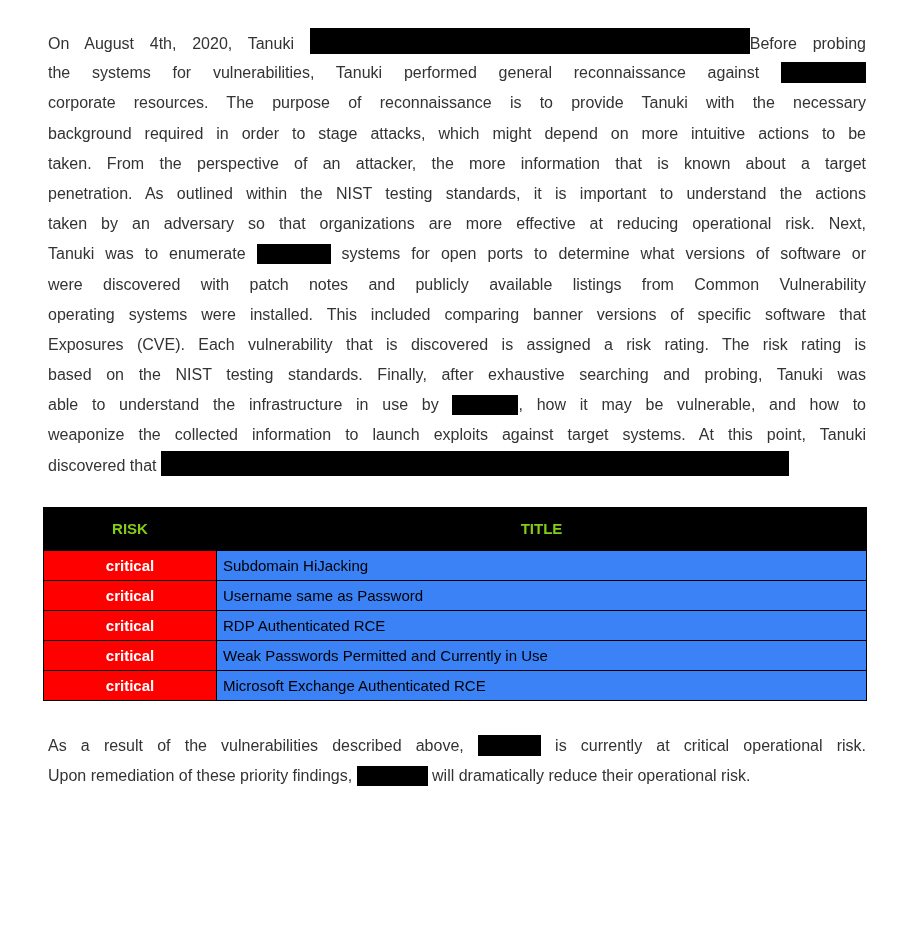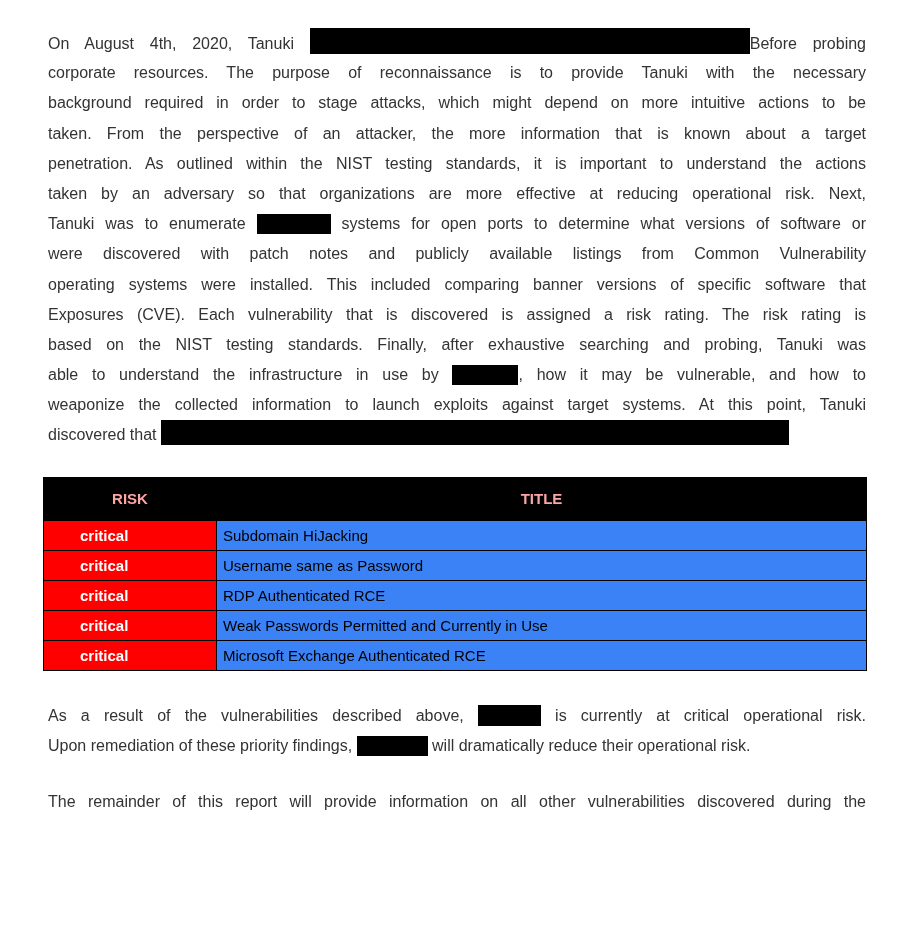--- a/index.html
+++ b/index.html
@@ -44,60 +44,60 @@
     height: 20px;
   }
   table.findings {
     border-collapse: collapse;
     table-layout: fixed;
     width: 824px;
     margin: 26px 0 0 -5px;
   }
   table.findings th {
     background: var(--header-bg, #000000);
-    color: #fca5a5;
+    color: #84cc16;
     font-size: 15px;
     font-weight: bold;
     height: 42px;
     text-align: center;
     border: 1px solid #000000;
     padding: 0;
   }
   table.findings th.risk-col { width: 172px; }
   table.findings td {
     border: 1px solid #000000;
     height: 29px;
     font-size: 15px;
     padding: 0;
     vertical-align: middle;
   }
   table.findings td.risk-cell {
     background: var(--risk-bg, #FF0000);
     color: #ffffff;
     font-weight: bold;
-    text-align: left;
-    padding-left: 36px;
+    text-align: center;
   }
   table.findings td.title-cell {
     background: #3b82f6;
     color: var(--table-text, #000000);
     text-align: left;
     padding-left: 6px;
   }
   .risk-summary { margin-top: 30px; }
   .closing { margin-top: 26px; }
 </style>
 </head>
 <body>
 
 <div class="page">
 
 
   <div class="para" id="intro-paragraph">
       <div class="line just"><span>On August 4th, 2020, Tanuki </span><span class="redaction" style="width: 440px; height: 26px;"></span><span>Before probing</span></div>
+      <div class="line just"><span>the systems for vulnerabilities, Tanuki performed general reconnaissance against </span><span class="redaction" style="width: 85px; height: 21px;"></span></div>
       <div class="line just"><span>corporate resources. The purpose of reconnaissance is to provide Tanuki with the necessary</span></div>
       <div class="line just"><span>background required in order to stage attacks, which might depend on more intuitive actions to be</span></div>
       <div class="line just"><span>taken. From the perspective of an attacker, the more information that is known about a target</span></div>
       <div class="line just"><span>penetration. As outlined within the NIST testing standards, it is important to understand the actions</span></div>
       <div class="line just"><span>taken by an adversary so that organizations are more effective at reducing operational risk. Next,</span></div>
       <div class="line just"><span>Tanuki was to enumerate </span><span class="redaction" style="width: 74px; height: 20px;"></span><span> systems for open ports to determine what versions of software or</span></div>
       <div class="line just"><span>were discovered with patch notes and publicly available listings from Common Vulnerability</span></div>
       <div class="line just"><span>operating systems were installed. This included comparing banner versions of specific software that</span></div>
       <div class="line just"><span>Exposures (CVE). Each vulnerability that is discovered is assigned a risk rating. The risk rating is</span></div>
       <div class="line just"><span>based on the NIST testing standards. Finally, after exhaustive searching and probing, Tanuki was</span></div>
@@ -135,17 +135,14 @@
           <td class="title-cell">Microsoft Exchange Authenticated RCE</td>
         </tr>
       </tbody>
   </table>
 
   <div class="para risk-summary" id="risk-summary-paragraph">
       <div class="line just"><span>As a result of the vulnerabilities described above, </span><span class="redaction" style="width: 63px; height: 21px;"></span><span> is currently at critical operational risk.</span></div>
       <div class="line"><span>Upon remediation of these priority findings, </span><span class="redaction" style="width: 71px; height: 20px;"></span><span> will dramatically reduce their operational risk.</span></div>
     </div>
 
-  <div class="para closing" id="closing-paragraph">
-      <div class="line just"><span>The remainder of this report will provide information on all other vulnerabilities discovered during the</span></div>
-    </div>
 
 </div>
 
 </body></html>

